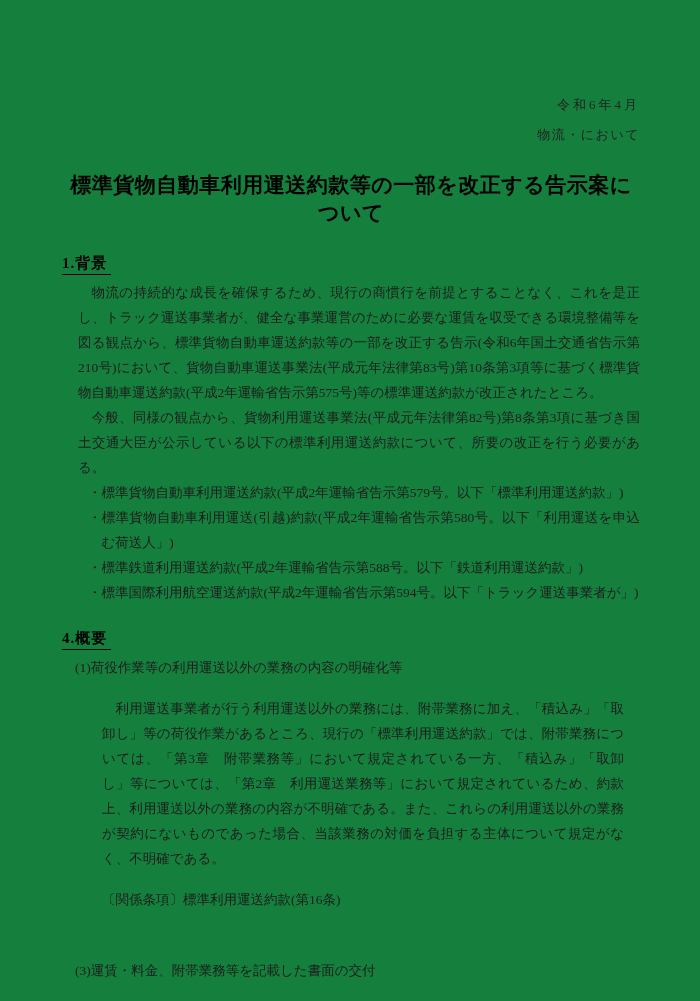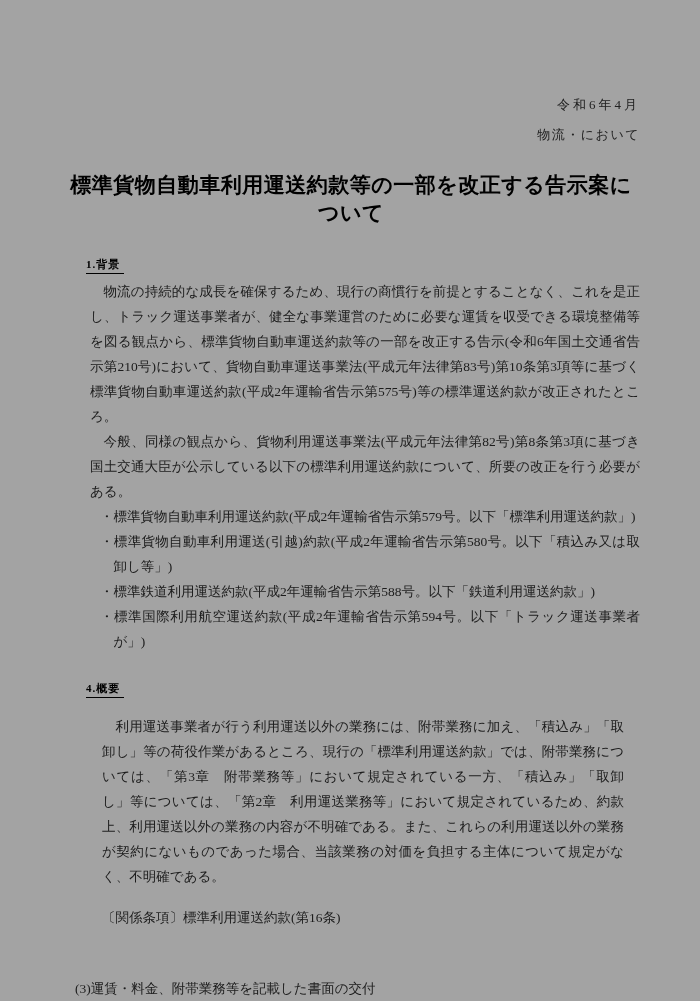--- a/index.html
+++ b/index.html
@@ -5,21 +5,21 @@
   html, body {
     margin: 0;
     padding: 0;
     background: #ffffff;
   }
   .page {
     position: relative;
     width: 700px;
     height: 1001px;
     margin: 0 auto;
-    background: #a3a3a3;
+    background: #15803d;
     box-sizing: border-box;
     padding: 90px 60px 0 62px;
     font-family: "Liberation Serif", "DejaVu Serif", serif;
     color: #1c1c1c;
     overflow: hidden;
   }
   .doc-header {
     text-align: right;
     font-size: 13px;
     line-height: 30px;
@@ -31,30 +31,29 @@
     text-align: center;
     font-size: 21px;
     font-weight: bold;
     color: #000;
     letter-spacing: 0.5px;
     margin: 21px 0 27px 0;
   }
   .sec-heading-row { margin: 0 0 5px 0; }
   .sec-heading {
     display: inline-block;
-    font-size: 11px;
+    font-size: 15px;
     font-weight: bold;
     color: #000;
     letter-spacing: 1px;
     border-bottom: 1.5px solid #000;
     padding: 0 4px 1px 0;
-    margin-left: 24px;
   }
   .sec-body {
-    margin-left: 28px;
+    margin-left: 16px;
     font-size: 13.5px;
     line-height: 25px;
     text-align: justify;
     color: #1c1c1c;
   }
   .sec-body p { margin: 0; text-indent: 1em; }
   ul.bullets {
     list-style: none;
     margin: 0 0 0 10px;
     padding: 0;
@@ -95,33 +94,34 @@
 
   <div class="section section-1">
     <div class="sec-heading-row">
       <span class="sec-heading">1.背景</span>
     </div>
     <div class="sec-body">
       <p>物流の持続的な成長を確保するため、現行の商慣行を前提とすることなく、これを是正し、トラック運送事業者が、健全な事業運営のために必要な運賃を収受できる環境整備等を図る観点から、標準貨物自動車運送約款等の一部を改正する告示(令和6年国土交通省告示第210号)において、貨物自動車運送事業法(平成元年法律第83号)第10条第3項等に基づく標準貨物自動車運送約款(平成2年運輸省告示第575号)等の標準運送約款が改正されたところ。</p>
       <p>今般、同様の観点から、貨物利用運送事業法(平成元年法律第82号)第8条第3項に基づき国土交通大臣が公示している以下の標準利用運送約款について、所要の改正を行う必要がある。</p>
       <ul class="bullets">
         <li>・標準貨物自動車利用運送約款(平成2年運輸省告示第579号。以下「標準利用運送約款」)</li>
-        <li>・標準貨物自動車利用運送(引越)約款(平成2年運輸省告示第580号。以下「積込み又は取卸し等」)</li>
+        <li>・標準貨物自動車利用運送(引越)約款(平成2年運輸省告示第580号。以下「利用運送を申込む荷送人」)</li>
         <li>・標準鉄道利用運送約款(平成2年運輸省告示第588号。以下「鉄道利用運送約款」)</li>
         <li>・標準国際利用航空運送約款(平成2年運輸省告示第594号。以下「トラック運送事業者が」)</li>
       </ul>
     </div>
   </div>
 
   <div class="section section-2">
     <div class="sec-heading-row">
       <span class="sec-heading">4.概要</span>
     </div>
 
     <div class="subsection subsection-1">
+      <p class="sub-heading">(1)荷役作業等の利用運送以外の業務の内容の明確化等</p>
       <div class="sub-body">
         <p>利用運送事業者が行う利用運送以外の業務には、附帯業務に加え、「積込み」「取卸し」等の荷役作業があるところ、現行の「標準利用運送約款」では、附帯業務については、「第3章　附帯業務等」において規定されている一方、「積込み」「取卸し」等については、「第2章　利用運送業務等」において規定されているため、約款上、利用運送以外の業務の内容が不明確である。また、これらの利用運送以外の業務が契約にないものであった場合、当該業務の対価を負担する主体について規定がなく、不明確である。</p>
         <p class="related">〔関係条項〕標準利用運送約款(第16条)</p>
       </div>
     </div>
 
     <div class="subsection subsection-2">
       <p class="sub-heading">(3)運賃・料金、附帯業務等を記載した書面の交付</p>
       <div class="sub-body">
         <p>現行の「標準利用運送約款」「鉄道利用運送約款」では、荷送人による利用運送の申込みや利用運送事業者による利用運送の引受けについては、明確な規定がない。このため、利用運送を申込む荷送人、利用運送を引受ける利用運送事業者は、それぞれ運賃、料金、附帯業務等を記載した書面(電磁的方法を含む。)を相互に交付する旨を規定することとする。</p>

